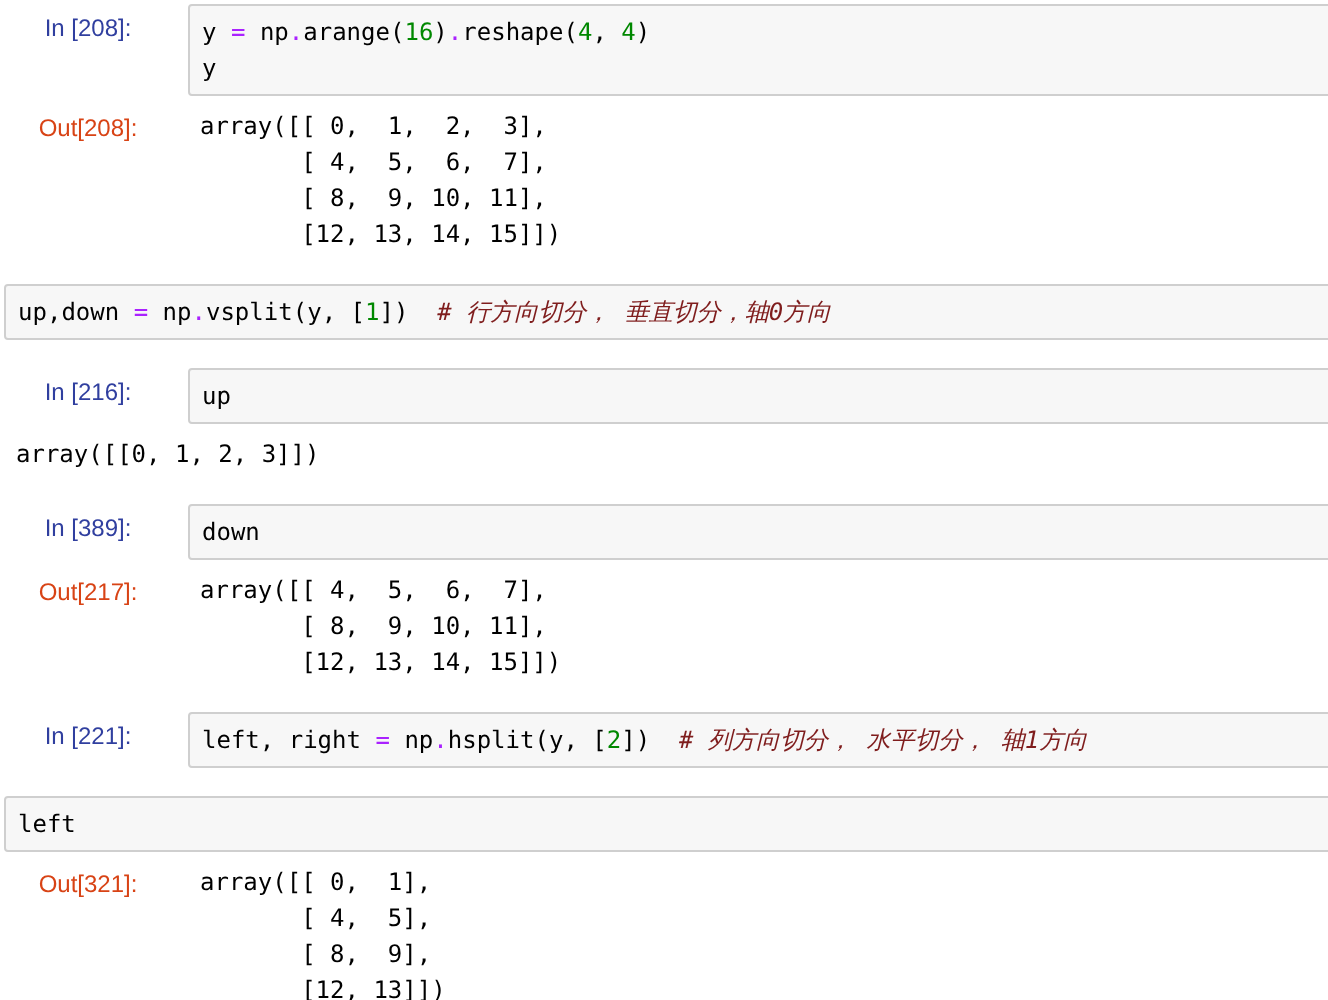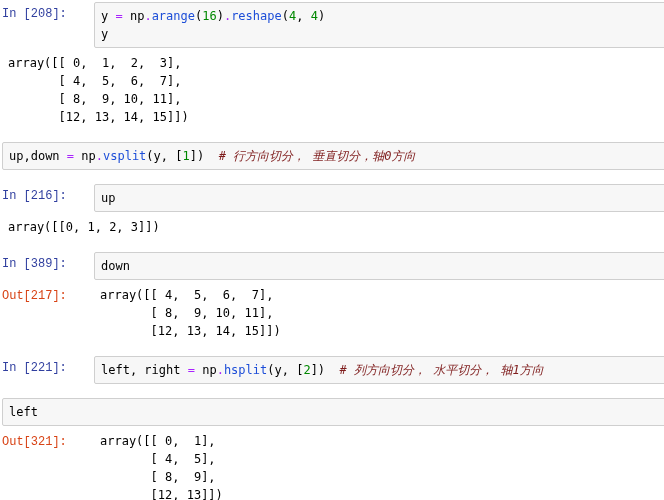--- a/index.html
+++ b/index.html
@@ -10,23 +10,23 @@
     background: #ffffff;
     width: 664px;
   }
   .cell {
     display: flex;
     align-items: flex-start;
     margin-bottom: 4px;
   }
   .prompt {
     width: 84px;
-    text-align: left;
+    text-align: center;
     padding: 5px 8px 0 0;
-    font-family: Liberation Mono, monospace;
+    font-family: Liberation Sans, sans-serif;
     flex-shrink: 0;
     white-space: nowrap;
   }
   .prompt-in { color: #303F9F; }
   .prompt-out { color: #D84315; }
   .input-area {
     flex: 1;
     background: #f7f7f7;
     border: 1px solid #cfcfcf;
     border-radius: 2px;
@@ -39,34 +39,35 @@
     flex: 1;
     padding: 2px 6px;
     font-family: monospace;
     white-space: pre;
     line-height: 1.5;
   }
   .gap { height: 10px; }
   
   .nam { color: #000; }
   .op  { color: #AA22FF; }
-  .fn  { color: #1d4ed8; }
+  .fn  { color: #000000; }
   .num { color: #008800; }
   .cm  { color: #7f1d1d; font-style: italic; }
 </style>
 </head>
 <body>
 
 <div id="root">
     <div class="cell">
       <div class="prompt prompt-in">In [208]:</div>
       <div class="input-area"><span class="nam">y</span> <span class="op">=</span> <span class="nam">np</span><span class="op">.</span><span class="fn">arange</span>(<span class="num">16</span>)<span class="op">.</span><span class="fn">reshape</span>(<span class="num">4</span>, <span class="num">4</span>)
 <span class="nam">y</span></div>
     </div>
     <div class="cell">
+      <div class="prompt prompt-out">Out[208]:</div>
       <div class="output-area">array([[ 0,  1,  2,  3],
        [ 4,  5,  6,  7],
        [ 8,  9, 10, 11],
        [12, 13, 14, 15]])</div>
     </div>
     <div class="gap"></div>
     <div class="cell">
       <div class="input-area"><span class="nam">up</span>,<span class="nam">down</span> <span class="op">=</span> <span class="nam">np</span><span class="op">.</span><span class="fn">vsplit</span>(<span class="nam">y</span>, [<span class="num">1</span>])  <span class="cm"># 行方向切分， 垂直切分，轴0方向</span></div>
     </div>
     <div class="gap"></div>

